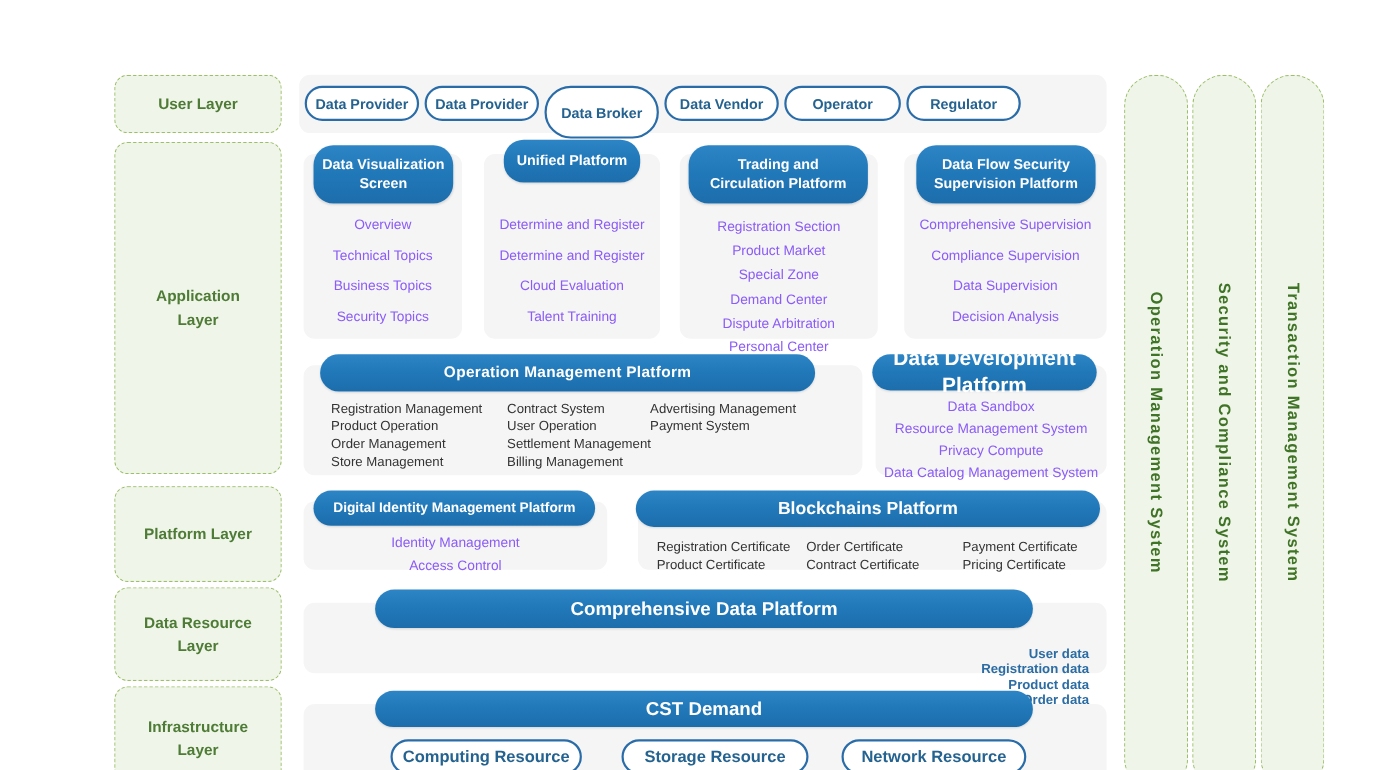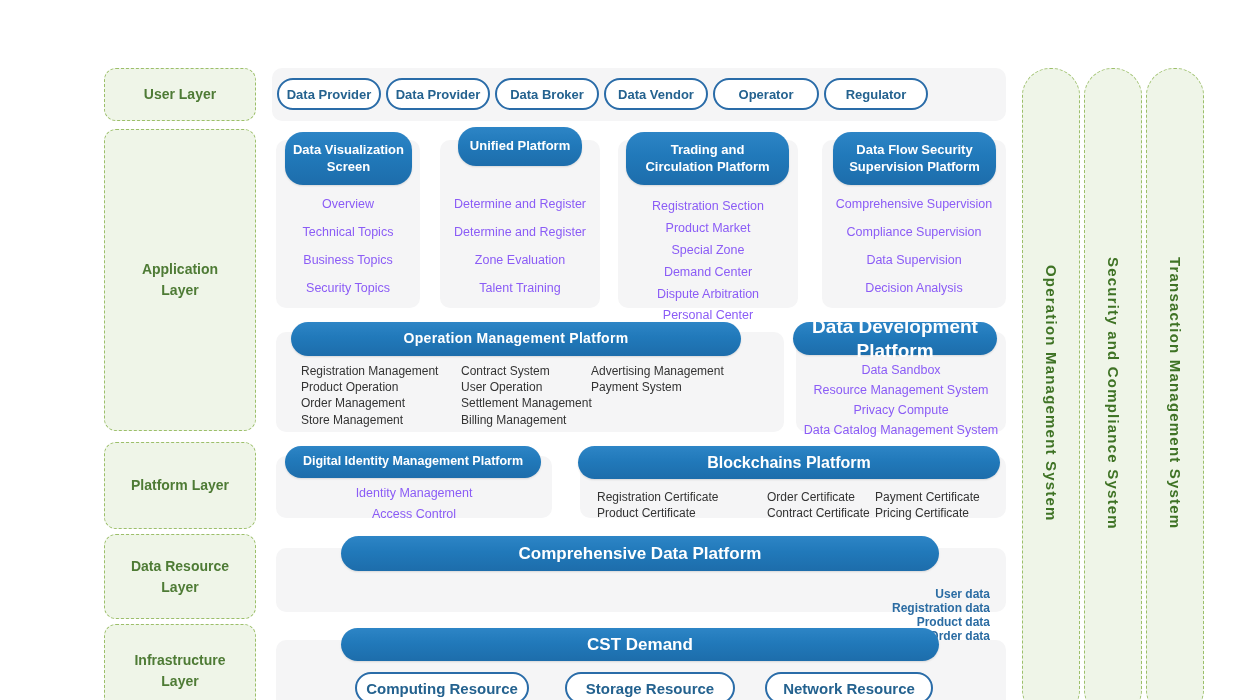--- a/index.html
+++ b/index.html
@@ -147,21 +147,21 @@
   </div>
 
   <div class="panel" style="left:272px; top:24px; width:734px; height:53px;"></div>
 
   <div class="pill" style="left:277px; top:34px; width:104px; height:32px;">
     <span>Data Provider</span>
   </div>
   <div class="pill" style="left:386px; top:34px; width:104px; height:32px;">
     <span>Data Provider</span>
   </div>
-  <div class="pill" style="left:495px; top:34px; width:104px; height:32px;">
+  <div class="pill" style="left:495px; top:34px; width:104px; height:48px;">
     <span>Data Broker</span>
   </div>
   <div class="pill" style="left:604px; top:34px; width:104px; height:32px;">
     <span>Data Vendor</span>
   </div>
   <div class="pill" style="left:713px; top:34px; width:106px; height:32px;">
     <span>Operator</span>
   </div>
   <div class="pill" style="left:824px; top:34px; width:104px; height:32px;">
     <span>Regulator</span>
@@ -179,21 +179,21 @@
     <div>Security Topics</div>
   </div>
 
   <div class="panel" style="left:440px; top:96px; width:160px; height:168px;"></div>
   <div class="banner r18" style="left:458px; top:83px; width:124px; height:39px; font-size:13px; white-space:pre-line;">
     <span>Unified  Platform</span>
   </div>
   <div class="items" style="left:440px; top:153px; width:160px; gap:14px;">
     <div>Determine and Register</div>
     <div>Determine and Register</div>
-    <div>Zone Evaluation</div>
+    <div>Cloud Evaluation</div>
     <div>Talent Training</div>
   </div>
 
   <div class="panel" style="left:618px; top:96px; width:180px; height:168px;"></div>
   <div class="banner r18" style="left:626px; top:88px; width:163px; height:53px; font-size:13px; white-space:pre-line;">
     <span>Trading and
 Circulation Platform</span>
   </div>
   <div class="items tight" style="left:618px; top:154px; width:180px; gap:5px;">
     <div>Registration Section</div>
@@ -258,21 +258,21 @@
   </div>
 
   <div class="panel" style="left:580px; top:412px; width:426px; height:62px;"></div>
   <div class="banner r20" style="left:578px; top:402px; width:422px; height:33px; font-size:16px;">
     <span>Blockchains   Platform</span>
   </div>
   <div class="colitems" style="left:597px; top:445px; width:140px;">
     <div>Registration Certificate</div>
     <div>Product Certificate</div>
   </div>
-  <div class="colitems" style="left:767px; top:445px; width:130px;">
+  <div class="colitems" style="left:733px; top:445px; width:130px;">
     <div>Order Certificate</div>
     <div>Contract Certificate</div>
   </div>
   <div class="colitems" style="left:875px; top:445px; width:130px;">
     <div>Payment Certificate</div>
     <div>Pricing Certificate</div>
   </div>
 
   <div class="panel" style="left:276px; top:504px; width:730px; height:64px;"></div>
   <div class="banner r20" style="left:341px; top:492px; width:598px; height:35px; font-size:17px;">

